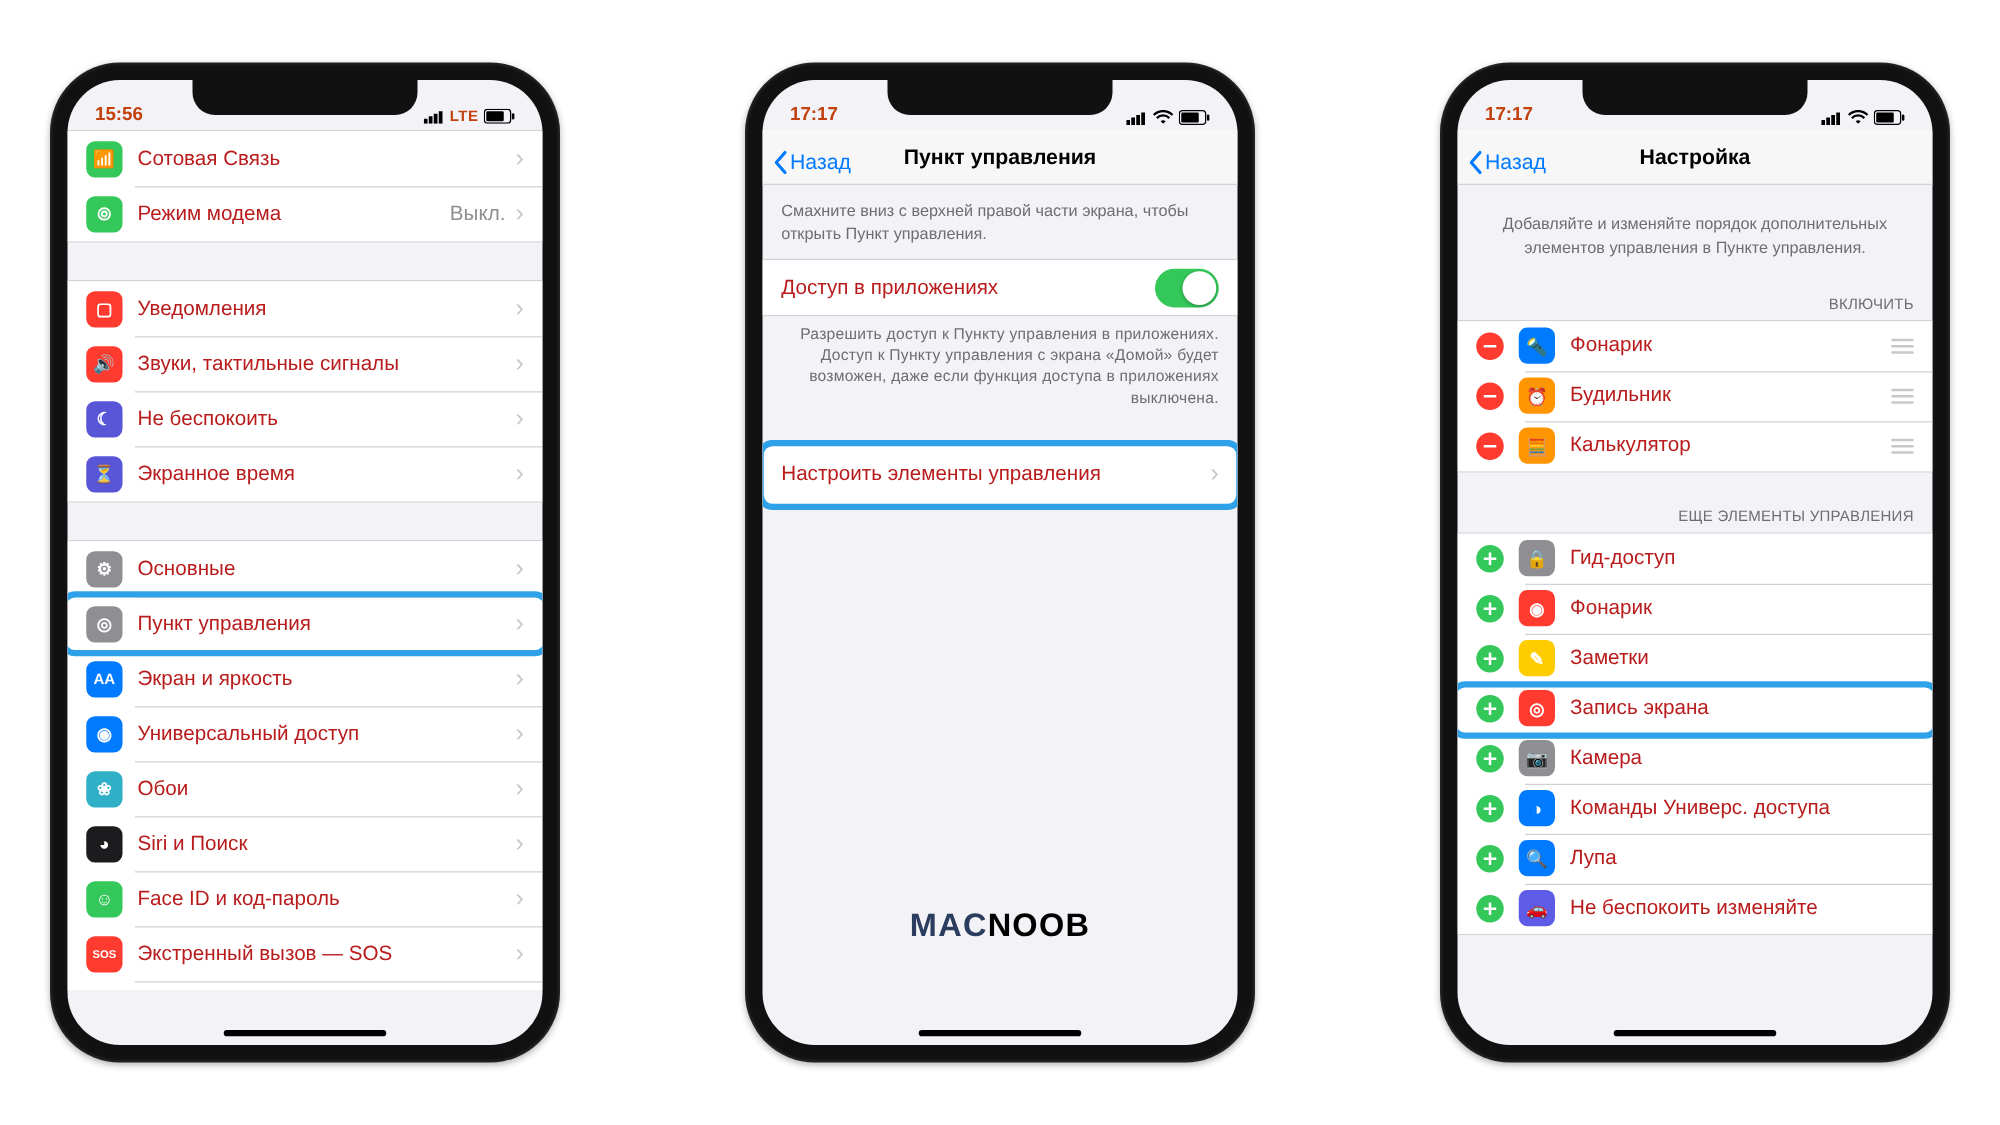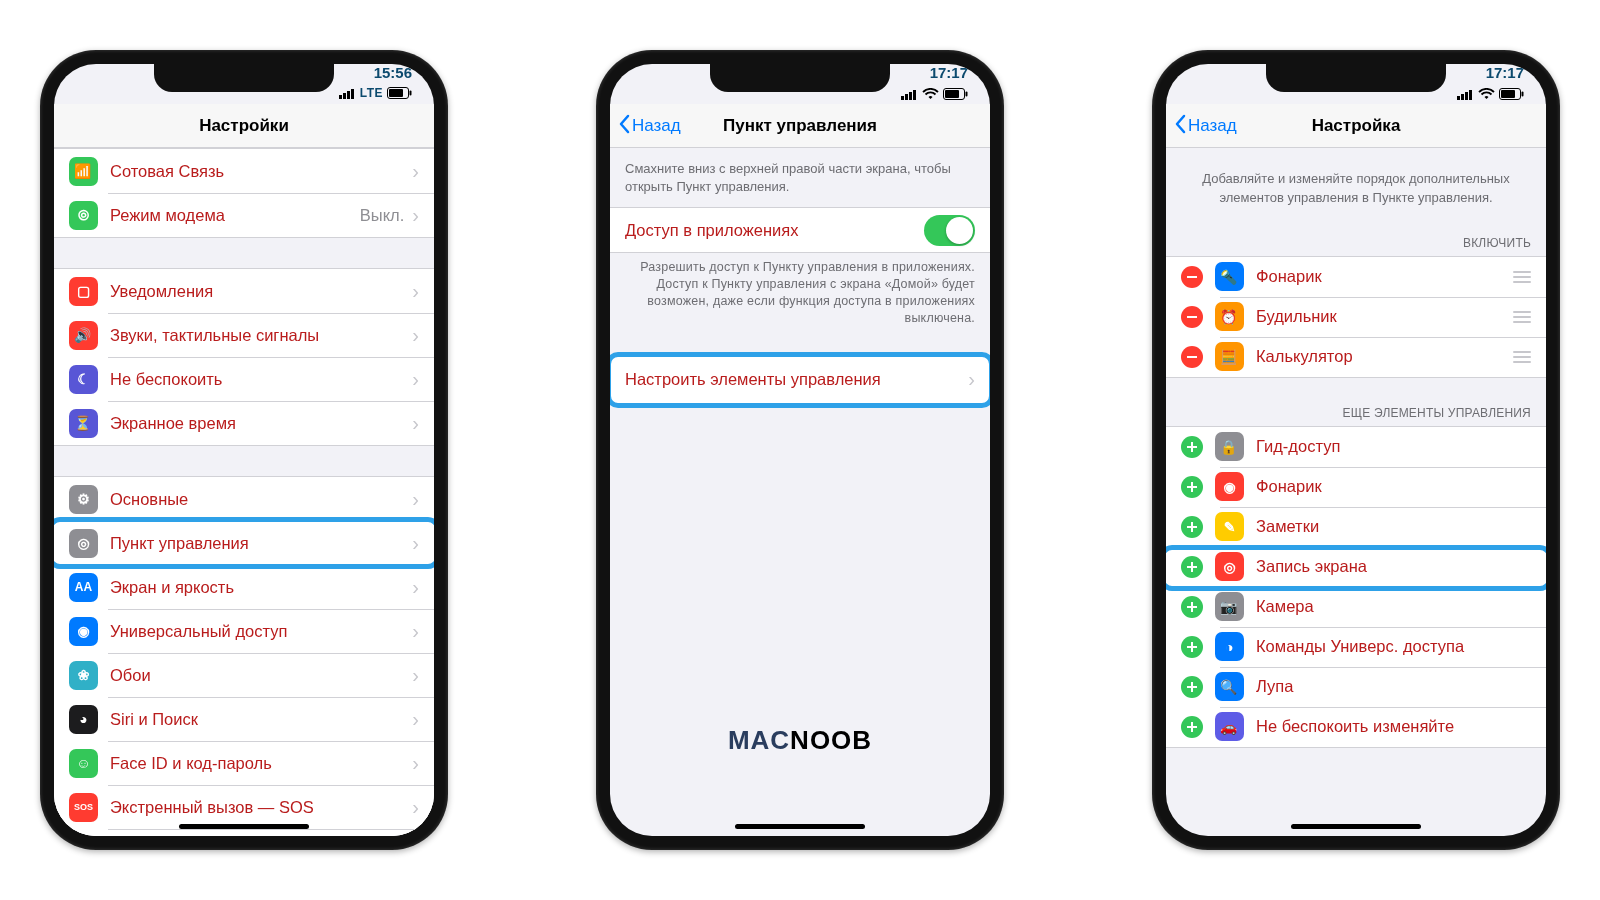--- a/index.html
+++ b/index.html
@@ -37,38 +37,38 @@
     position: absolute;
     bottom: 7px; left: 50%; transform: translateX(-50%);
     width: 130px; height: 5px;
     background: #000; border-radius: 3px;
     z-index: 20;
   }
   .status-bar {
     height: 40px;
     display: flex; justify-content: space-between; align-items: flex-end;
     padding: 0 22px 4px 22px;
-    font-size: 15px; font-weight: 600; color: #0c4a6e; flex-direction: column;
+    font-size: 15px; font-weight: 600; color: #c2410c;
   }
   .status-right { display: flex; align-items: center; gap: 4px; }
   .signal, .wifi, .battery { display: inline-flex; align-items: center; }
   .signal svg, .wifi svg, .battery svg { display: block; }
   .lte { font-size: 12px; font-weight: 700; letter-spacing: 0.5px; }
 
   .nav-bar {
     height: 44px;
     background: #f7f7f7;
     border-bottom: 1px solid #d1d1d6;
     display: flex; align-items: center; justify-content: center;
     position: relative;
   }
   .nav-title { font-size: 17px; font-weight: 600; color: #000; }
   .nav-back {
-    position: absolute; left: 8px; top: 0; height: 44px;
-    display: flex; align-items: center;
+    position: absolute; left: 8px; top: 16px; height: 44px;
+    display: flex; align-items: flex-start;
     color: #007aff; font-size: 17px;
   }
   .nav-back .chevron { margin-right: 2px; }
 
   .content { height: calc(100% - 84px); overflow: hidden; }
   .group { margin-top: 24px; }
   .group:first-child { margin-top: 0; }
   .group.nogap { margin-top: 0; }
   .group-header, .group-footer {
     font-size: 12px; color: #6d6d72;
@@ -190,23 +190,20 @@
         <span class="lte">LTE</span>
         <span class="battery">
             <svg width="25" height="12">
               <rect x="0.5" y="0.5" width="21" height="11" rx="2.5" fill="none" stroke="#000"></rect>
               <rect x="2" y="2" width="14" height="8" rx="1" fill="#000"></rect>
               <rect x="22.5" y="3.5" width="2" height="5" rx="1" fill="#000"></rect>
             </svg>
           </span>
       </div>
     </div>
-    <div class="nav-bar">
-      <span class="nav-title">Настройки</span>
-    </div>
     <div class="content">
 
       <div class="list group nogap" id="left-g0">
           <div class="row with-icon">
             <div class="app-icon ic-green" style="font-size: 14px;">📶</div>
             <span class="row-label">Сотовая Связь</span>
             <span class="disclosure">›</span>
           </div>
           <div class="row with-icon">
             <div class="app-icon ic-green" style="font-size: 14px;">⦾</div>

